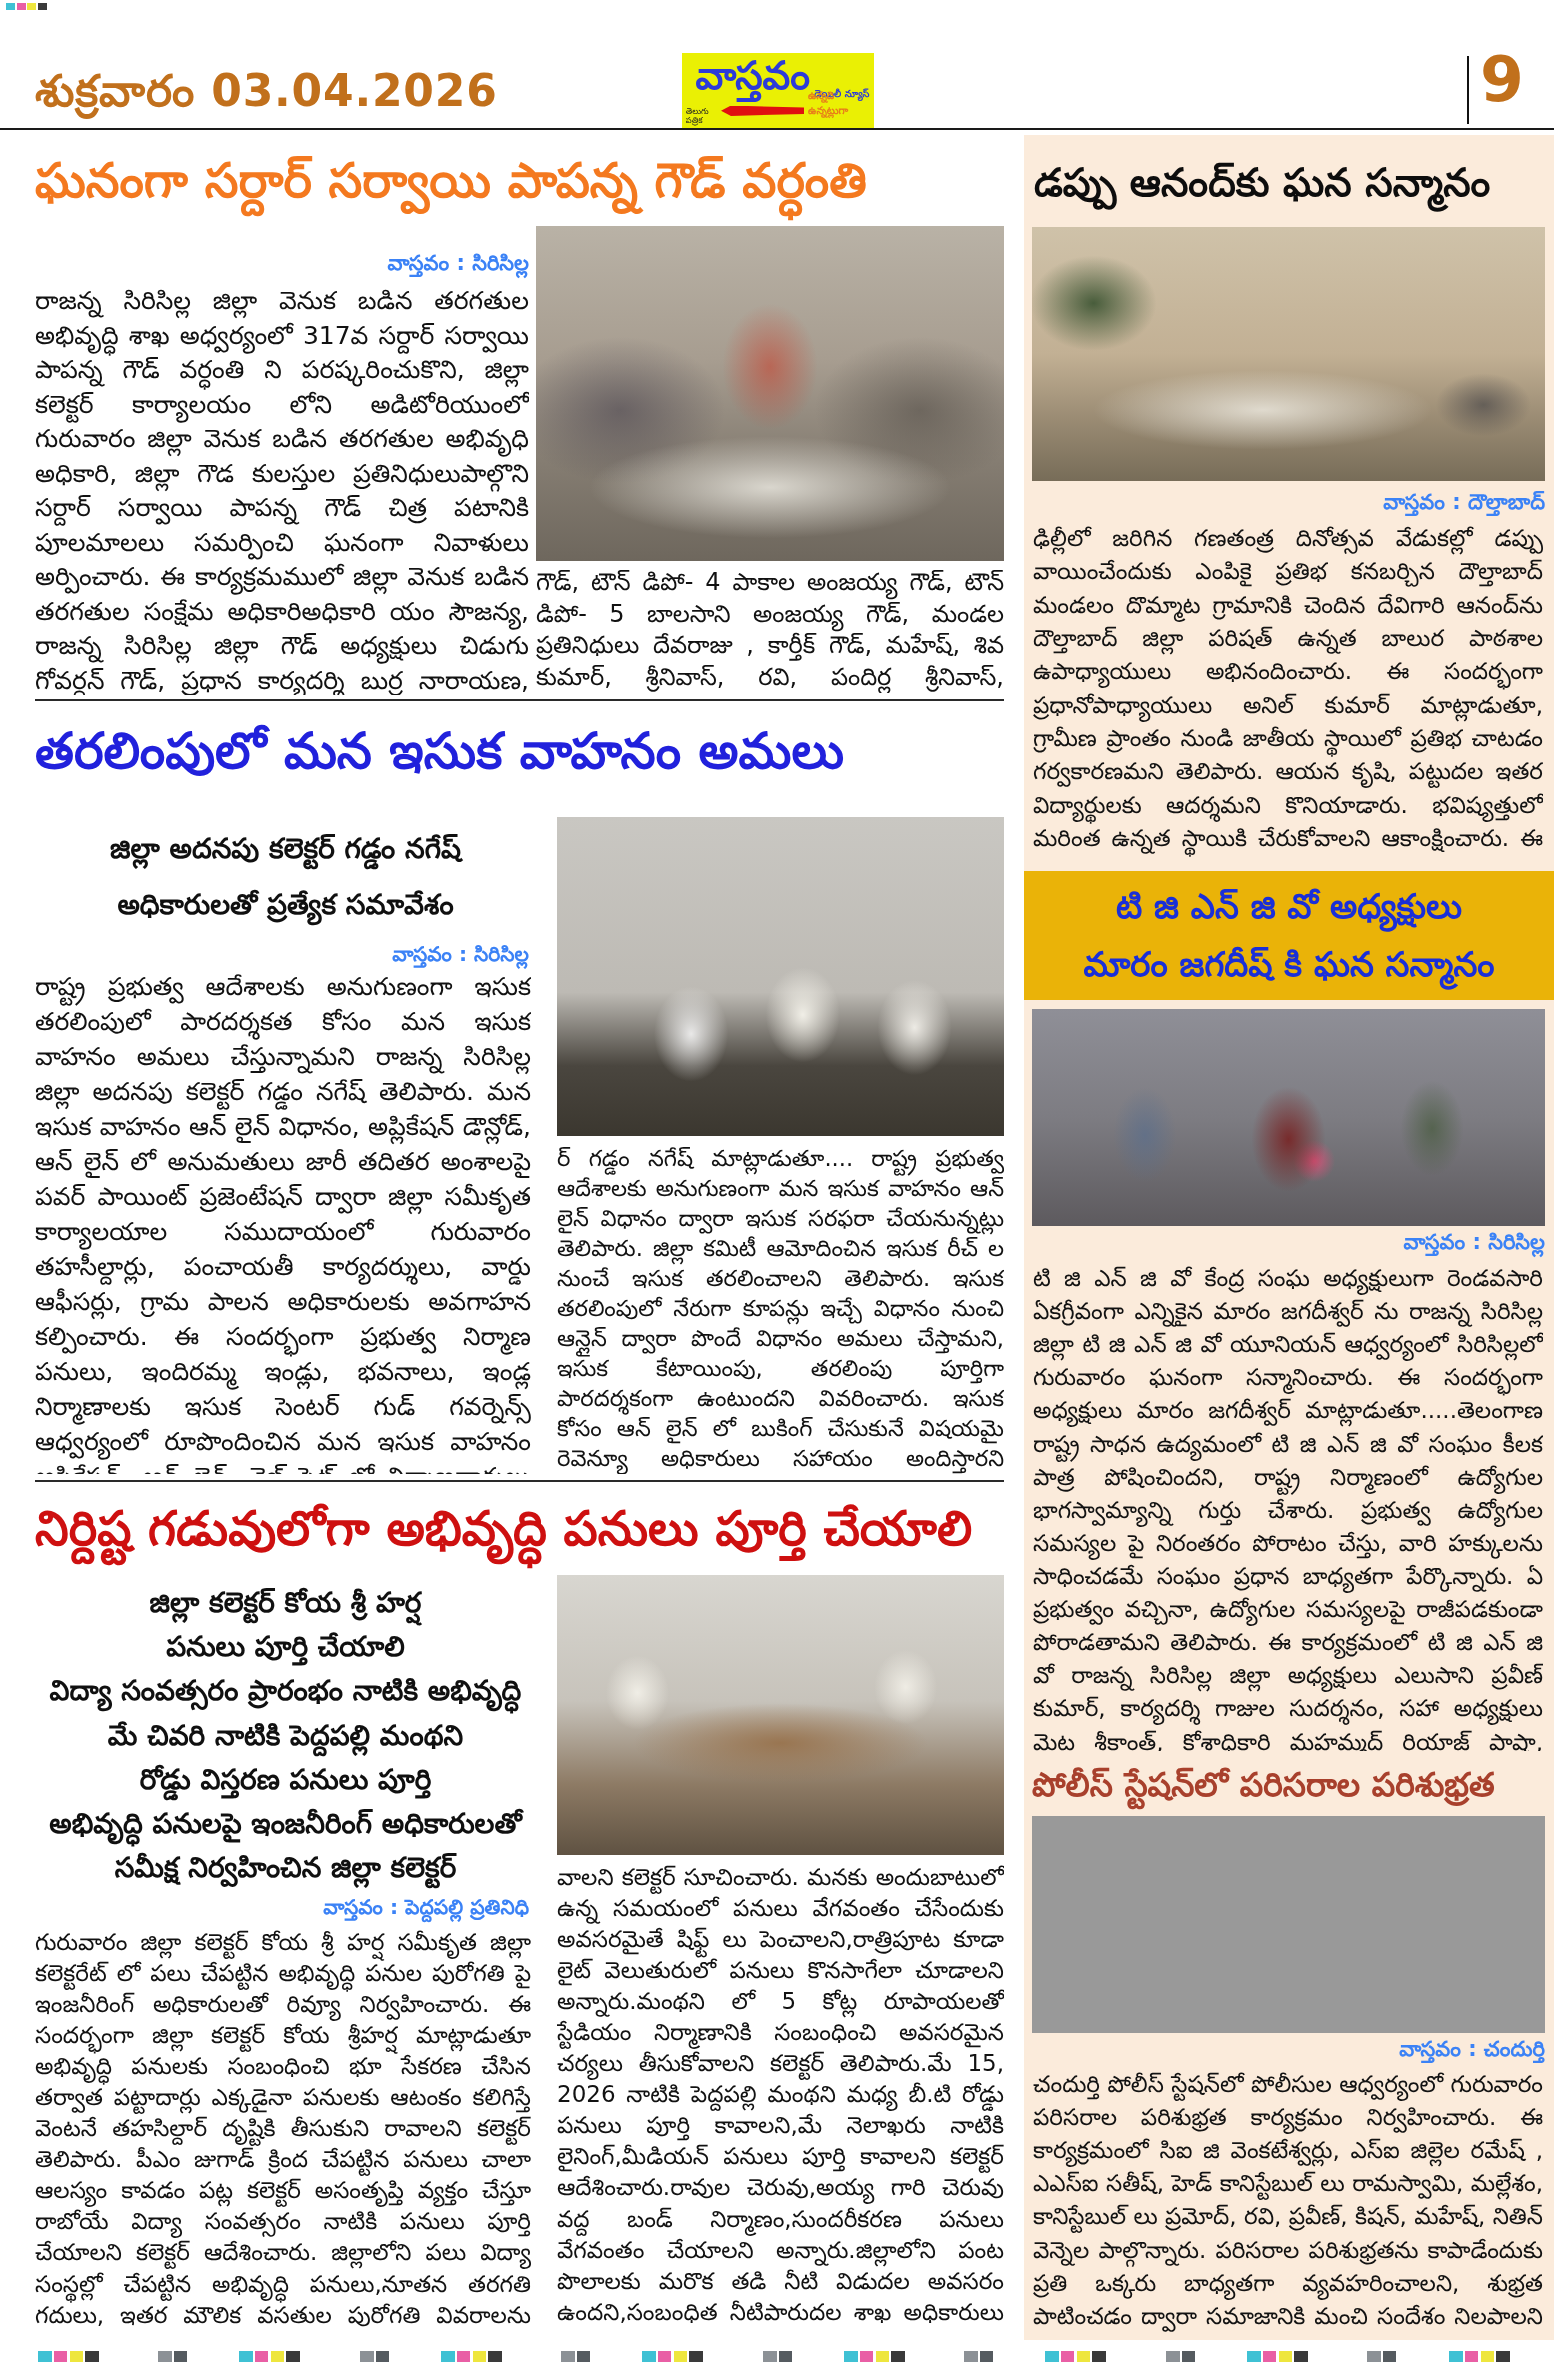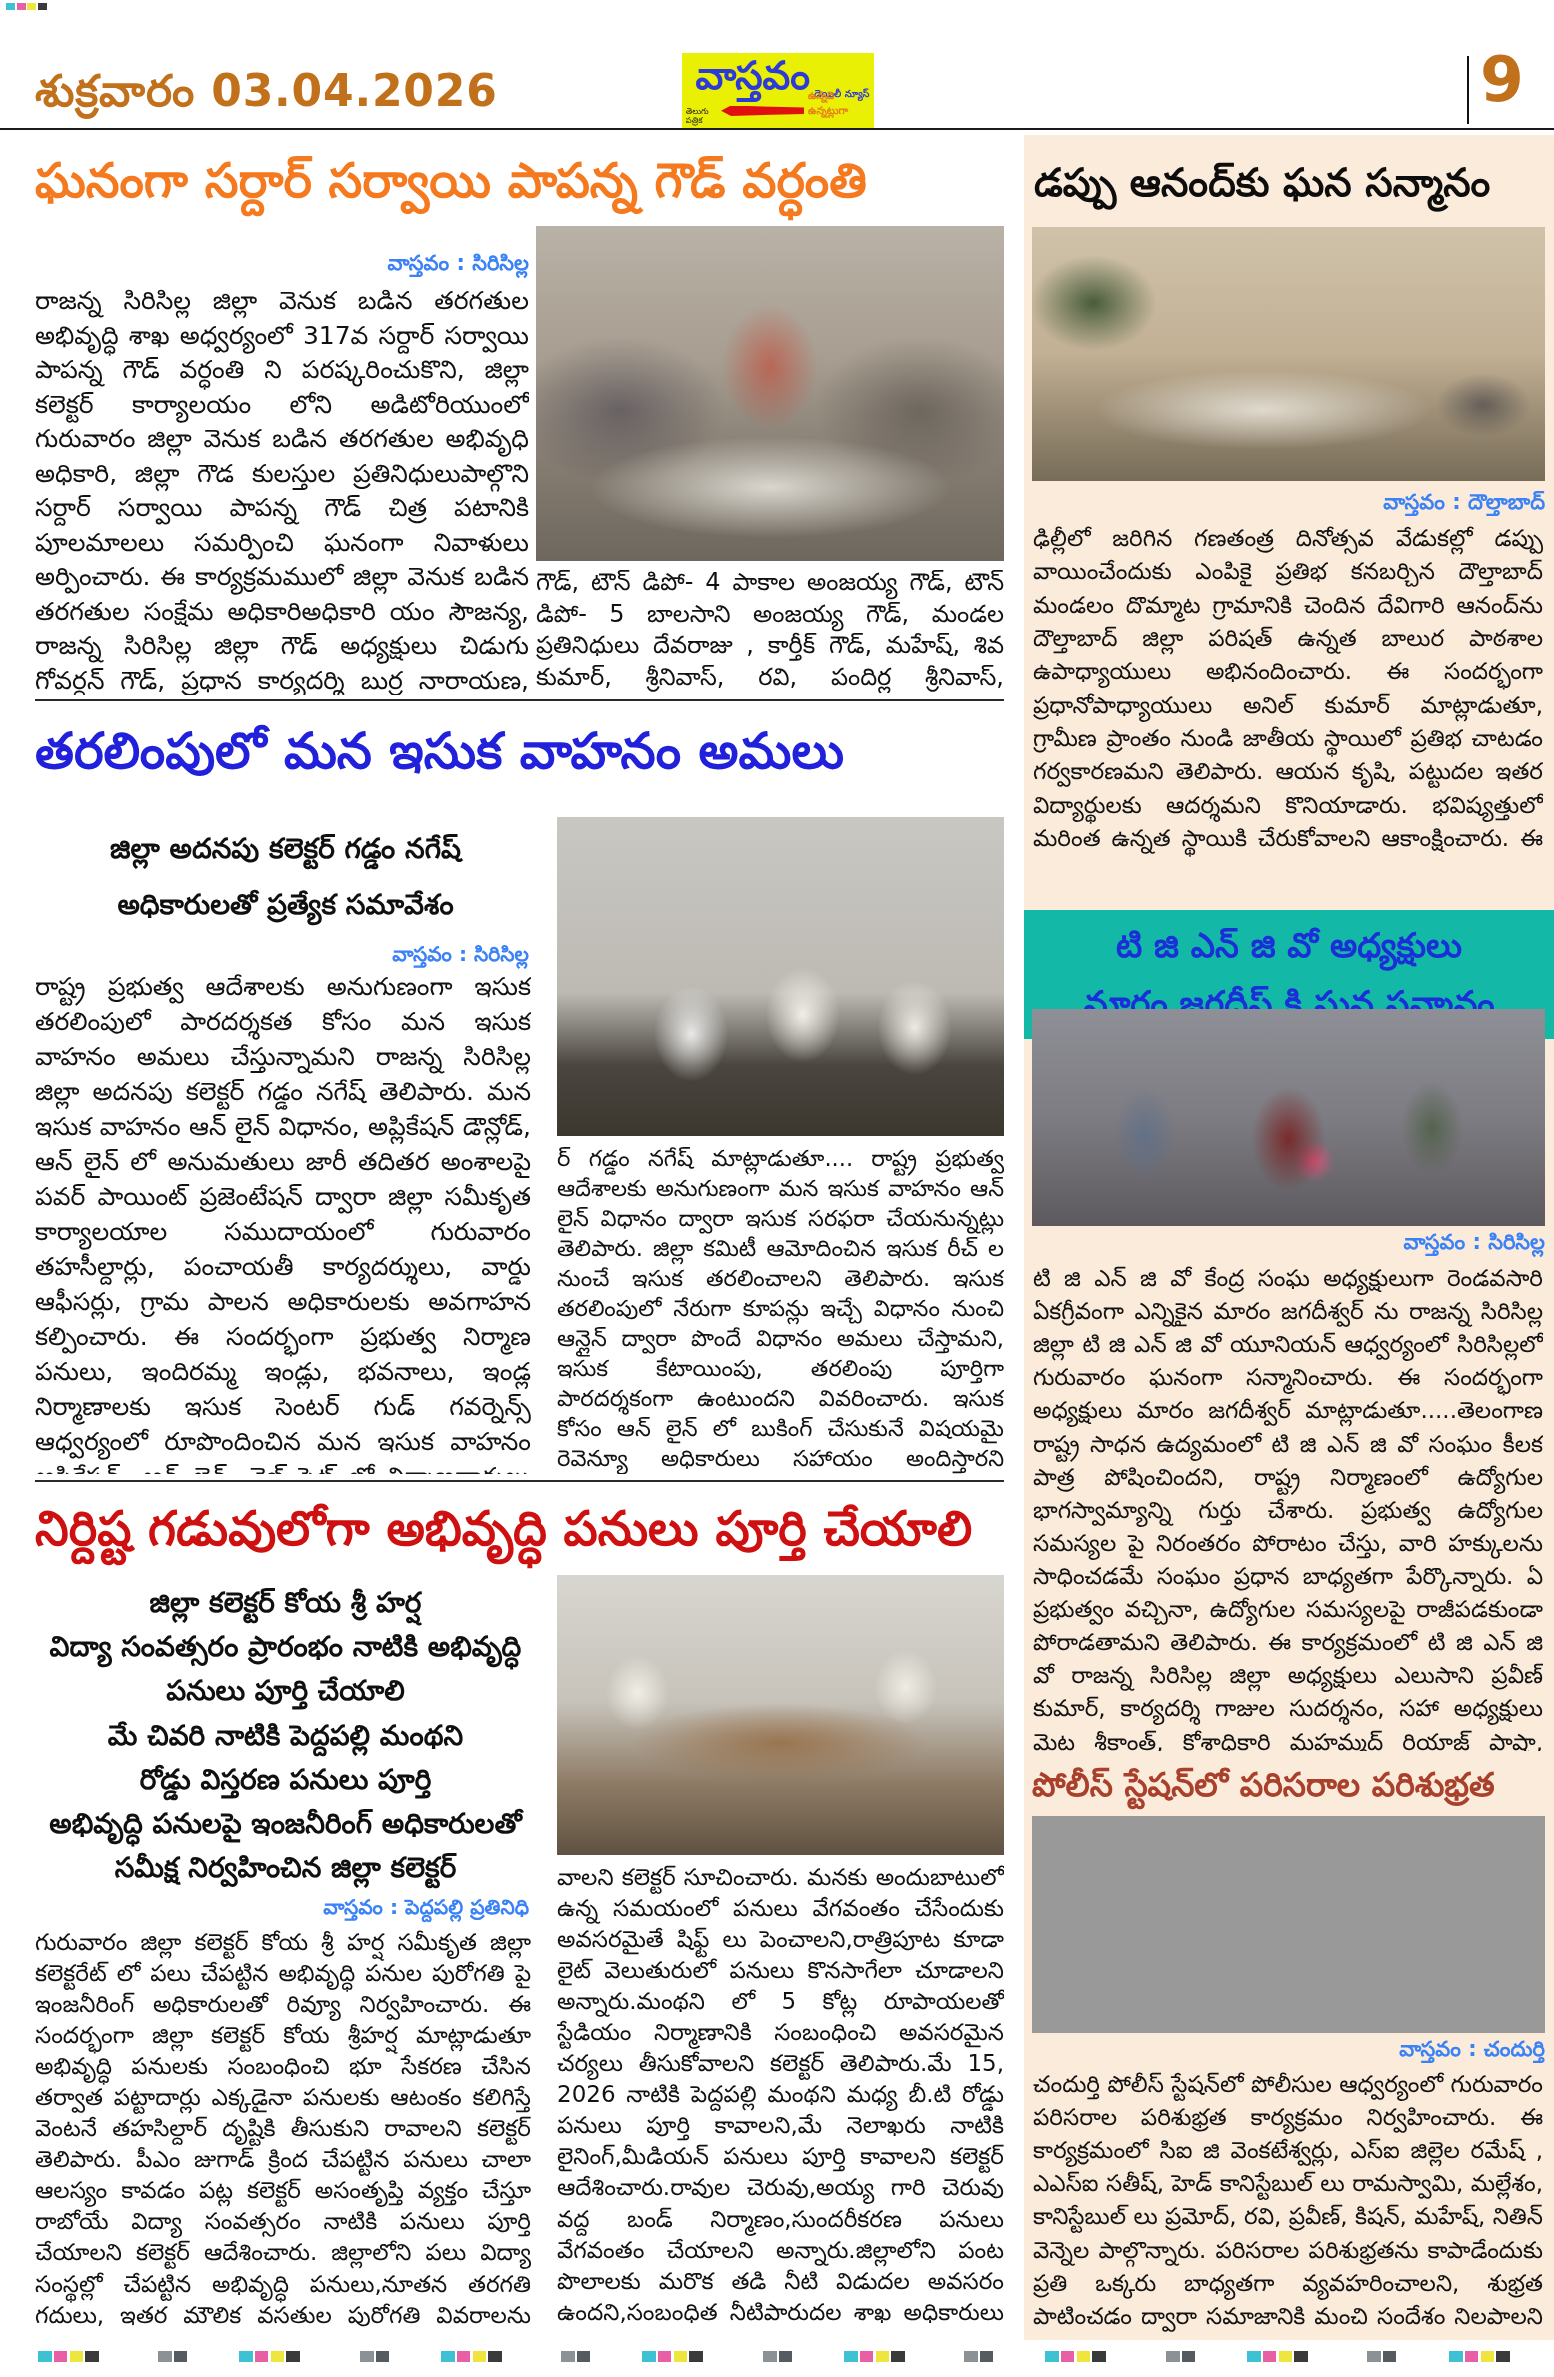--- a/index.html
+++ b/index.html
@@ -70,22 +70,22 @@
   .right-panel{position:absolute;left:1024px;top:135px;width:530px;height:2205px;background:#FBEBDB;}
   .r1-headline{left:1034px;top:155px;width:511px;font-size:39px;color:#0d0d0d;}
   .r1-photo{left:1032px;top:227px;width:513px;height:254px;
     background:
       radial-gradient(90px 68px at 12% 30%,rgba(40,70,35,.8),rgba(40,70,35,0) 70%),
       radial-gradient(226px 53px at 45% 72%,rgba(245,243,235,.75),rgba(245,243,235,0) 75%),
       radial-gradient(68px 45px at 88% 70%,rgba(60,60,65,.6),rgba(60,60,65,0) 70%),
       linear-gradient(180deg,#cfc2a9 0%,#c2b094 50%,#9b8c74 75%,#776c58 100%);}
   .r1-byline{left:1032px;top:490px;width:513px;}
   .r1-body{left:1033px;top:522px;width:510px;height:337px;font-size:23px;line-height:1.45;}
-  .r2-box{position:absolute;left:1024px;top:871px;width:530px;height:129px;background:#14b8a6;
-    display:flex;flex-direction:column;align-items:center;justify-content:center;margin-top:39px;}
+  .r2-box{position:absolute;left:1024px;top:871px;width:530px;height:129px;background:#eab308;
+    display:flex;flex-direction:column;align-items:center;justify-content:center;}
   .r2-line{font-size:34px;font-weight:bold;color:#1A2FD8;line-height:1.7;}
   .r2-photo{left:1032px;top:1009px;width:513px;height:217px;
     background:
       radial-gradient(53px 75px at 50% 60%,rgba(120,30,30,.85),rgba(120,30,30,0) 70%),
       radial-gradient(45px 68px at 22% 58%,rgba(90,110,140,.7),rgba(90,110,140,0) 70%),
       radial-gradient(45px 68px at 78% 55%,rgba(70,90,60,.7),rgba(70,90,60,0) 70%),
       radial-gradient(30px 30px at 55% 70%,rgba(220,80,120,.9),rgba(220,80,120,0) 70%),
       linear-gradient(180deg,#8f8f97 0%,#7d7c82 50%,#5d5a5e 100%);}
   .r2-byline{left:1032px;top:1230px;width:513px;}
   .r2-body{left:1033px;top:1262px;width:510px;height:489px;font-size:23px;line-height:1.44;}
@@ -145,22 +145,22 @@
   <div class="subhead a2-sub2">అధికారులతో ప్రత్యేక సమావేశం</div>
   <div class="byline a2-byline">వాస్తవం : సిరిసిల్ల</div>
   <div class="photo a2-photo"></div>
   <div class="body-text a2-body-c1">రాష్ట్ర ప్రభుత్వ ఆదేశాలకు అనుగుణంగా ఇసుక తరలింపులో పారదర్శకత కోసం మన ఇసుక వాహనం అమలు చేస్తున్నామని రాజన్న సిరిసిల్ల జిల్లా అదనపు కలెక్టర్ గడ్డం నగేష్ తెలిపారు. మన ఇసుక వాహనం ఆన్ లైన్ విధానం, అప్లికేషన్ డౌన్లోడ్, ఆన్ లైన్ లో అనుమతులు జారీ తదితర అంశాలపై పవర్ పాయింట్ ప్రజెంటేషన్ ద్వారా జిల్లా సమీకృత కార్యాలయాల సముదాయంలో గురువారం తహసీల్దార్లు, పంచాయతీ కార్యదర్శులు, వార్డు ఆఫీసర్లు, గ్రామ పాలన అధికారులకు అవగాహన కల్పించారు. ఈ సందర్భంగా ప్రభుత్వ నిర్మాణ పనులు, ఇందిరమ్మ ఇండ్లు, భవనాలు, ఇండ్ల నిర్మాణాలకు ఇసుక సెంటర్ గుడ్ గవర్నెన్స్ ఆధ్వర్యంలో రూపొందించిన మన ఇసుక వాహనం అప్లికేషన్, ఆన్ లైన్, వెబ్ సైట్ లో నిర్మాణదారులు ఇసుక ఎలా బుక్ చేసుకోవాలి? డబ్బు ఎలా చెల్లించాలి? ఇసుక ఏ రీచ్ నుంచి పొందాలి? ఆన్ లైన్‌లో ఆయా అధికారులు ఇసుక అనుమతులు ఎలా జారీ చేయాలో స్పష్టంగా వివరించారు. ఈ సందర్భంగా జిల్లా అదనపు కలెక్ట</div>
   <div class="body-text a2-body-c2">ర్ గడ్డం నగేష్ మాట్లాడుతూ.... రాష్ట్ర ప్రభుత్వ ఆదేశాలకు అనుగుణంగా మన ఇసుక వాహనం ఆన్ లైన్ విధానం ద్వారా ఇసుక సరఫరా చేయనున్నట్లు తెలిపారు. జిల్లా కమిటీ ఆమోదించిన ఇసుక రీచ్ ల నుంచే ఇసుక తరలించాలని తెలిపారు. ఇసుక తరలింపులో నేరుగా కూపన్లు ఇచ్చే విధానం నుంచి ఆన్లైన్ ద్వారా పొందే విధానం అమలు చేస్తామని, ఇసుక కేటాయింపు, తరలింపు పూర్తిగా పారదర్శకంగా ఉంటుందని వివరించారు. ఇసుక కోసం ఆన్ లైన్ లో బుకింగ్ చేసుకునే విషయమై రెవెన్యూ అధికారులు సహాయం అందిస్తారని తెలిపారు. ఈ సమావేశంలో సిరిసిల్ల ఆర్ డి.ఓ వెంకటేశ్వర్లు, జిల్లా మైనింగ్ అధికారి క్రాంతి కుమార్, తదితరులు పాల్గొన్నారు.</div>
   <div class="separator sep2"></div>
 
   <div class="headline a3-headline">నిర్దిష్ట గడువులోగా అభివృద్ధి పనులు పూర్తి చేయాలి</div>
   <div class="a3-subheads">
       <div>జిల్లా కలెక్టర్ కోయ శ్రీ హర్ష</div>
+      <div>పనులు పూర్తి చేయాలి</div>
       <div>విద్యా సంవత్సరం ప్రారంభం నాటికి అభివృద్ధి</div>
-      <div>పనులు పూర్తి చేయాలి</div>
       <div>మే చివరి నాటికి పెద్దపల్లి మంథని</div>
       <div>రోడ్డు విస్తరణ పనులు పూర్తి</div>
       <div>అభివృద్ధి పనులపై ఇంజనీరింగ్ అధికారులతో</div>
       <div>సమీక్ష నిర్వహించిన జిల్లా కలెక్టర్</div>
     </div>
   <div class="byline a3-byline">వాస్తవం : పెద్దపల్లి ప్రతినిధి</div>
   <div class="photo a3-photo"></div>
   <div class="body-text a3-body-c1">గురువారం జిల్లా కలెక్టర్ కోయ శ్రీ హర్ష సమీకృత జిల్లా కలెక్టరేట్ లో పలు చేపట్టిన అభివృద్ధి పనుల పురోగతి పై ఇంజనీరింగ్ అధికారులతో రివ్యూ నిర్వహించారు. ఈ సందర్భంగా జిల్లా కలెక్టర్ కోయ శ్రీహర్ష మాట్లాడుతూ అభివృద్ధి పనులకు సంబంధించి భూ సేకరణ చేసిన తర్వాత పట్టాదార్లు ఎక్కడైనా పనులకు ఆటంకం కలిగిస్తే వెంటనే తహసిల్దార్ దృష్టికి తీసుకుని రావాలని కలెక్టర్ తెలిపారు. పీఎం జుగాడ్ క్రింద చేపట్టిన పనులు చాలా ఆలస్యం కావడం పట్ల కలెక్టర్ అసంతృప్తి వ్యక్తం చేస్తూ రాబోయే విద్యా సంవత్సరం నాటికి పనులు పూర్తి చేయాలని కలెక్టర్ ఆదేశించారు. జిల్లాలోని పలు విద్యా సంస్థల్లో చేపట్టిన అభివృద్ధి పనులు,నూతన తరగతి గదులు, ఇతర మౌలిక వసతుల పురోగతి వివరాలను కలెక్టర్ రివ్యూ చేస్తూ వచ్చే విద్యా సంవత్సరం ప్రారంభం నాటికి పనులు పూర్తయి విద్యార్థులకు అందుబాటులోకి తీసుకొని రా</div>
   <div class="body-text a3-body-c2">వాలని కలెక్టర్ సూచించారు. మనకు అందుబాటులో ఉన్న సమయంలో పనులు వేగవంతం చేసేందుకు అవసరమైతే షిఫ్ట్ లు పెంచాలని,రాత్రిపూట కూడా లైట్ వెలుతురులో పనులు కొనసాగేలా చూడాలని అన్నారు.మంథని లో 5 కోట్ల రూపాయలతో స్టేడియం నిర్మాణానికి సంబంధించి అవసరమైన చర్యలు తీసుకోవాలని కలెక్టర్ తెలిపారు.మే 15, 2026 నాటికి పెద్దపల్లి మంథని మధ్య బీ.టి రోడ్డు పనులు పూర్తి కావాలని,మే నెలాఖరు నాటికి లైనింగ్,మీడియన్ పనులు పూర్తి కావాలని కలెక్టర్ ఆదేశించారు.రావుల చెరువు,అయ్య గారి చెరువు వద్ద బండ్ నిర్మాణం,సుందరీకరణ పనులు వేగవంతం చేయాలని అన్నారు.జిల్లాలోని పంట పొలాలకు మరొక తడి నీటి విడుదల అవసరం ఉందని,సంబంధిత నీటిపారుదల శాఖ అధికారులు అవసరమైన చర్యలు చేపట్టే చివరి ఆయకట్టు వరకు సాగునీరు అందే విధంగా చూడాలని అన్నారు. ఈ సమావేశంలో ఈ.ఈ.పి.ఆర్.శంకరయ్య, సంబంధిత అధికారులు,తదితరులు పాల్గొన్నారు.</div>
 

